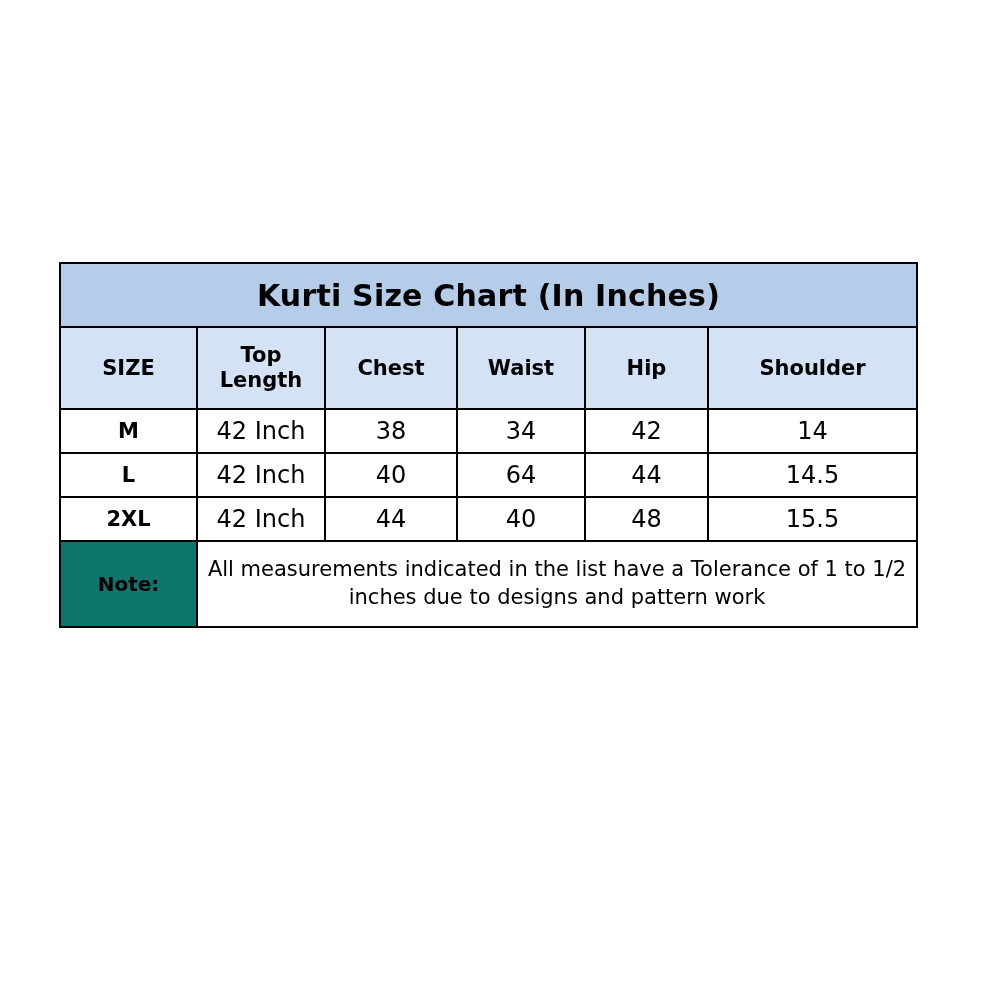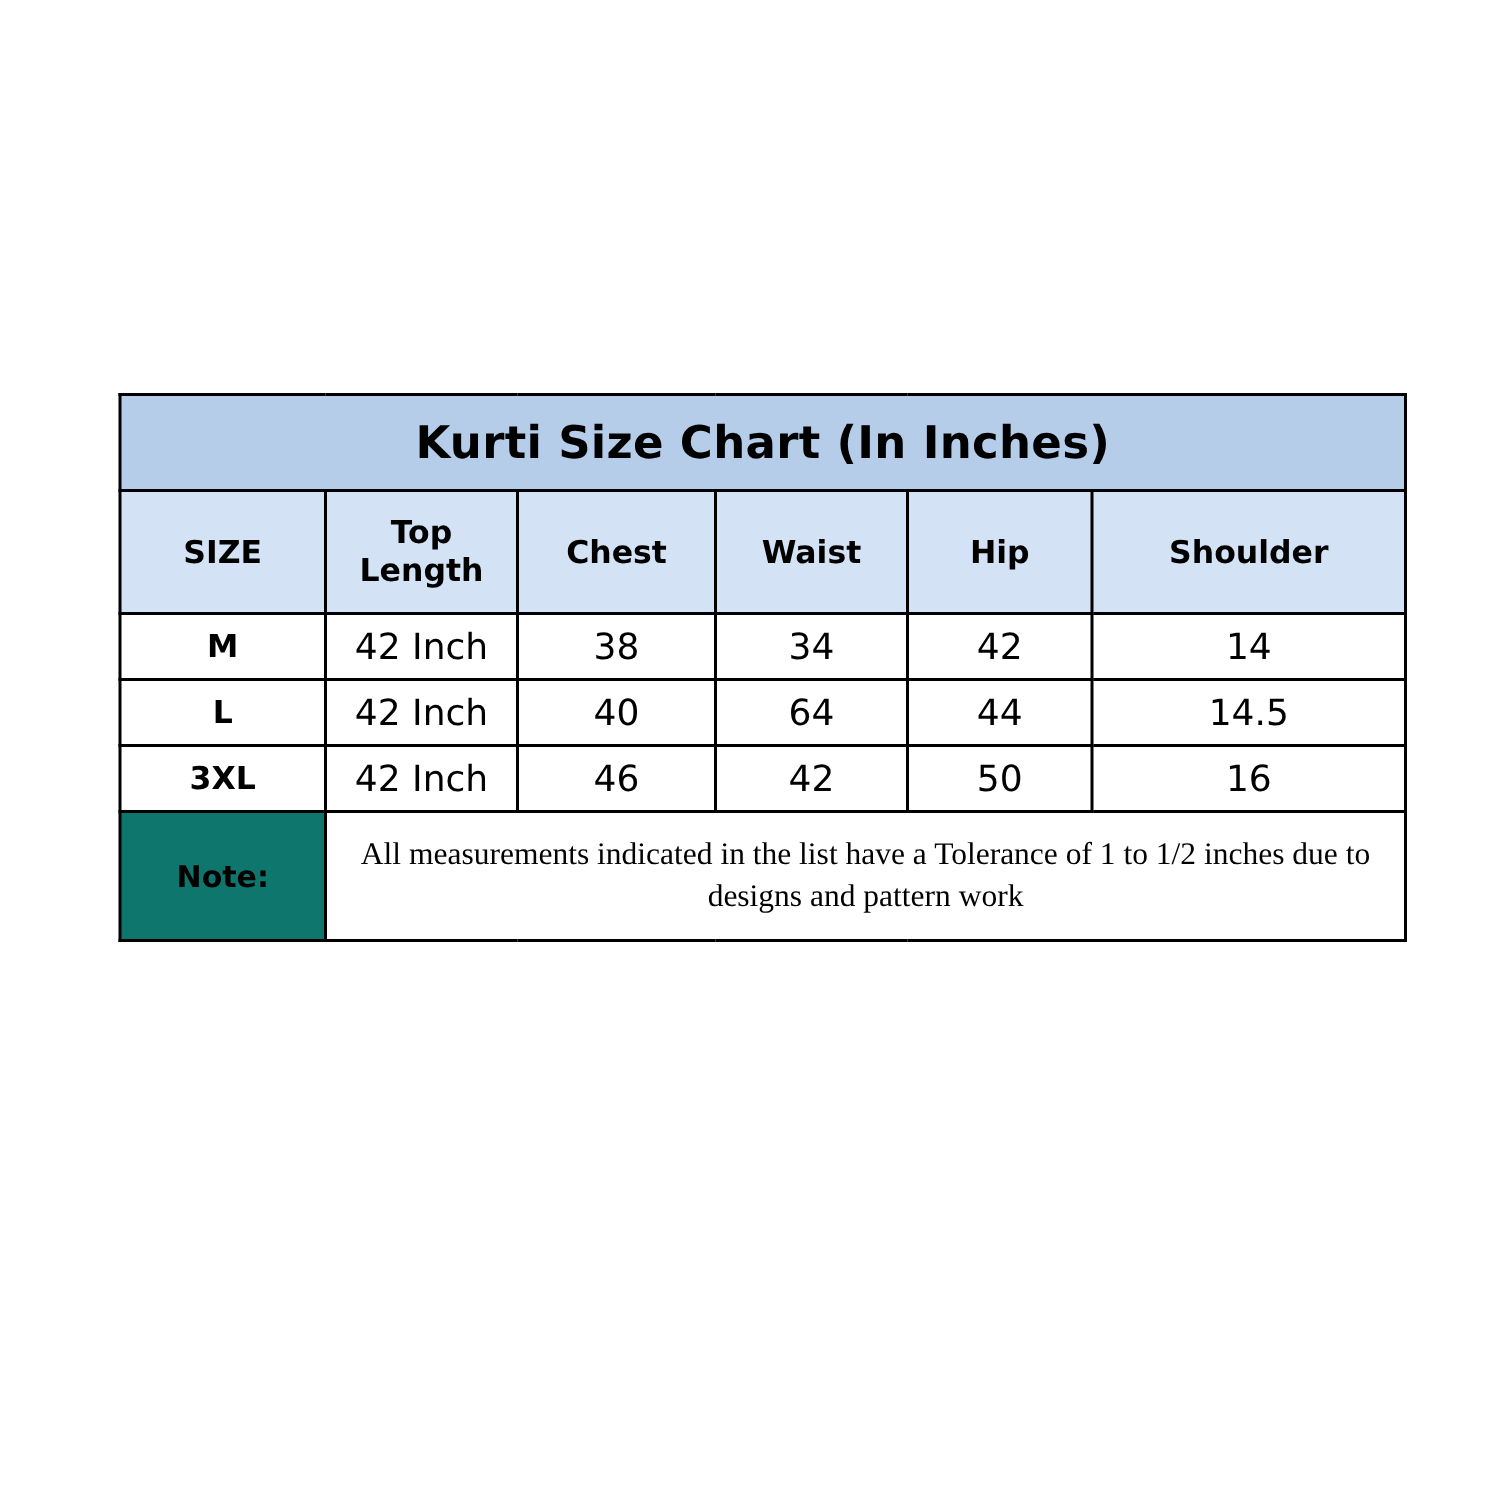--- a/index.html
+++ b/index.html
@@ -9,21 +9,21 @@
   }
   body {
     width: 1000px;
     height: 1000px;
     font-family: "DejaVu Sans", "Liberation Sans", sans-serif;
     position: relative;
     overflow: hidden;
   }
   #chart-wrap {
     position: absolute;
-    left: 79px;
+    left: 59px;
     top: 262px;
     width: 857px;
   }
   table.size-chart {
     border-collapse: collapse;
     width: 100%;
     table-layout: fixed;
     border: 2px solid #000000;
   }
   table.size-chart td, table.size-chart th {
@@ -63,21 +63,20 @@
     height: 84px;
     vertical-align: middle;
   }
   .note-text {
     background: #ffffff;
     font-size: 21px;
     text-align: left;
     padding: 6px 10px 6px 12px;
     line-height: 1.32;
     vertical-align: middle;
-    font-family: Liberation Serif, serif;
   }
   col.c-size { width: 137px; }
   col.c-top { width: 128px; }
   col.c-chest { width: 132px; }
   col.c-waist { width: 128px; }
   col.c-hip { width: 123px; }
   col.c-shoulder { width: 209px; }
 </style>
 </head>
 <body>
@@ -115,26 +114,26 @@
       </tr>
       <tr>
         <td class="data-cell size-col">L</td>
         <td class="data-cell">42 Inch</td>
         <td class="data-cell">40</td>
         <td class="data-cell">64</td>
         <td class="data-cell">44</td>
         <td class="data-cell">14.5</td>
       </tr>
       <tr>
-        <td class="data-cell size-col">3XL</td>
+        <td class="data-cell size-col">2XL</td>
         <td class="data-cell">42 Inch</td>
-        <td class="data-cell">46</td>
-        <td class="data-cell">42</td>
-        <td class="data-cell">50</td>
-        <td class="data-cell">16</td>
+        <td class="data-cell">44</td>
+        <td class="data-cell">40</td>
+        <td class="data-cell">48</td>
+        <td class="data-cell">15.5</td>
       </tr>
 
       <tr>
         <td class="note-label">Note:</td>
         <td class="note-text" colspan="5">All measurements indicated in the list have a Tolerance of 1 to 1/2 inches due to designs and pattern work</td>
       </tr>
     </tbody>
   </table>
 </div>
 

